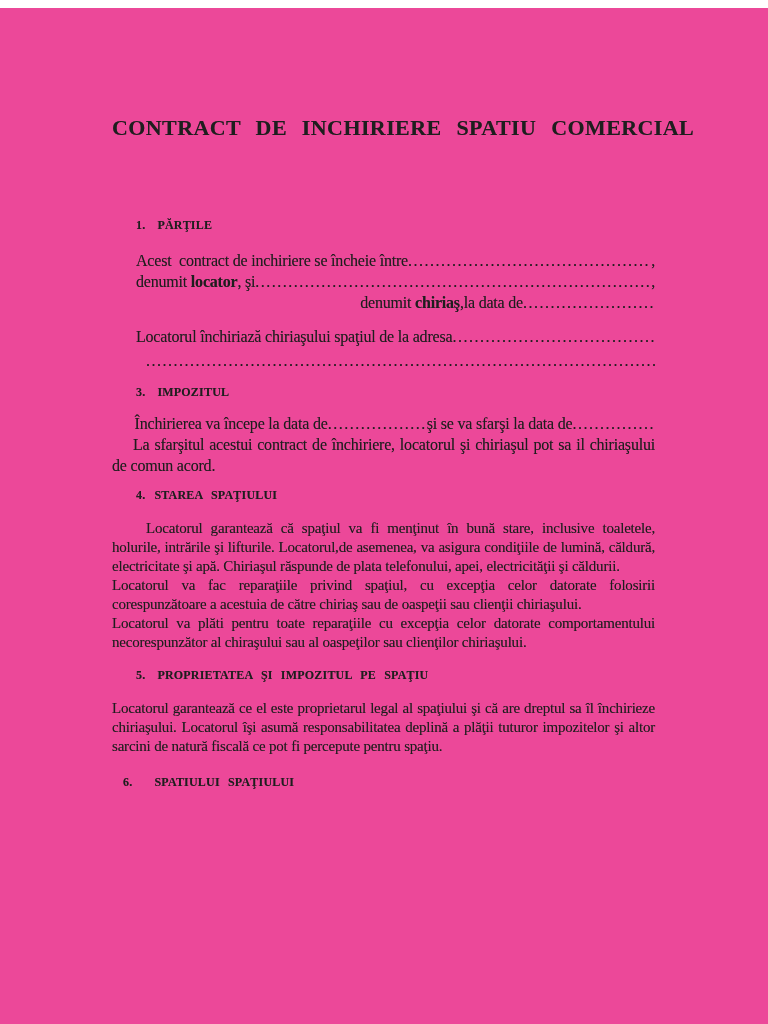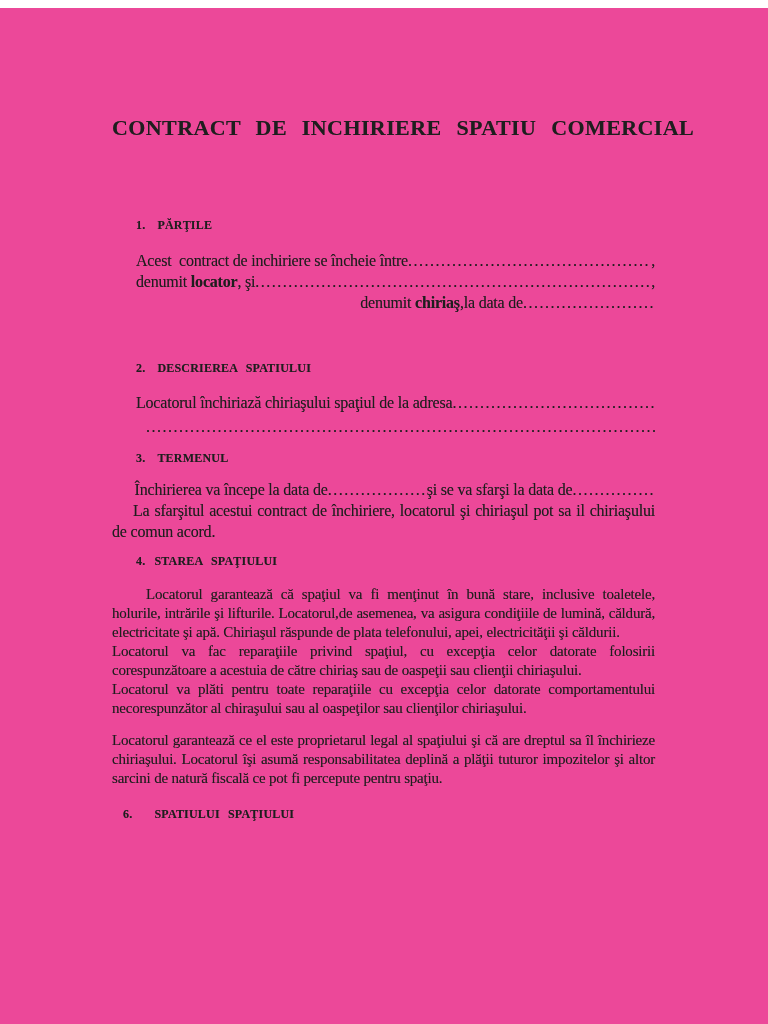--- a/index.html
+++ b/index.html
@@ -61,40 +61,40 @@
     <div id="sections-root">
         <section class="sec s1">
           <div class="hd"><span class="num">1.</span><span class="ht">PĂRŢILE</span></div>
           <div class="p plines">
             <div class="line"><span>Acest  contract de inchiriere se încheie între</span><span class="fill">......................................................................................................................................................</span><span>,</span></div>
             <div class="line"><span>denumit </span><span class="b">locator</span><span>, şi</span><span class="fill">......................................................................................................................................................</span><span>,</span></div>
             <div class="line"><span>denumit </span><span class="b">chiriaş</span><span>,la data de</span><span class="dots">........................</span></div>
           </div>
         </section>
         <section class="sec s2">
-          <div class="hd"><span class="num">2.</span><span class="ht">DESCRIEREA SPATIULUI</span></div>
           <div class="p plines">
             <div class="line"><span>Locatorul închiriază chiriaşului spaţiul de la adresa</span><span class="fill">......................................................................................................................................................</span></div>
             <div class="line"><span class="fill">......................................................................................................................................................</span></div>
           </div>
         </section>
         <section class="sec s3">
-          <div class="hd"><span class="num">3.</span><span class="ht">TERMENUL</span></div>
+          <div class="hd"><span class="num">3.</span><span class="ht">IMPOZITUL</span></div>
           <div class="p plines">
             <div class="line"><span>Închirierea va începe la data de</span><span class="dots">..................</span><span>şi se va sfarşi la data de</span><span class="dots">...............</span></div>
           </div>
           <div class="p flow"><span>La sfarşitul  acestui contract de închiriere, locatorul şi chiriaşul  pot sa il chiriaşului de comun acord.</span></div>
         </section>
         <section class="sec s4">
           <div class="hd"><span class="num">4.</span><span class="ht">STAREA SPAŢIULUI</span></div>
           <div class="p flow"><span>Locatorul garantează că spaţiul va fi menţinut în bună stare, inclusive toaletele, holurile, intrările şi lifturile. Locatorul,de asemenea, va asigura condiţiile de lumină, căldură, electricitate şi apă. Chiriaşul răspunde  de plata  telefonului, apei, electricităţii şi căldurii.</span></div>
           <div class="p flow"><span>Locatorul va fac  reparaţiile privind spaţiul, cu excepţia celor datorate folosirii corespunzătoare a acestuia de către chiriaş sau de oaspeţii sau clienţii chiriaşului.</span></div>
           <div class="p flow"><span>Locatorul va plăti pentru toate reparaţiile cu excepţia celor datorate comportamentului necorespunzător al chiraşului sau al oaspeţilor sau clienţilor chiriaşului.</span></div>
         </section>
         <section class="sec s5">
+          <div class="hd"><span class="num">5.</span><span class="ht">PROPRIETATEA ŞI IMPOZITUL PE SPAŢIU</span></div>
           <div class="p flow"><span>Locatorul  garantează ce el este proprietarul  legal al spaţiului şi că are dreptul sa îl închirieze chiriaşului. Locatorul îşi asumă responsabilitatea deplină a plăţii tuturor impozitelor şi altor sarcini de natură fiscală ce pot fi percepute pentru spaţiu.</span></div>
         </section>
         <section class="sec s6">
           <div class="hd"><span class="num">6.</span><span class="ht">SPATIULUI SPAŢIULUI</span></div>
         </section>
       </div>
   </div>
 </div>
 
 </body></html>

